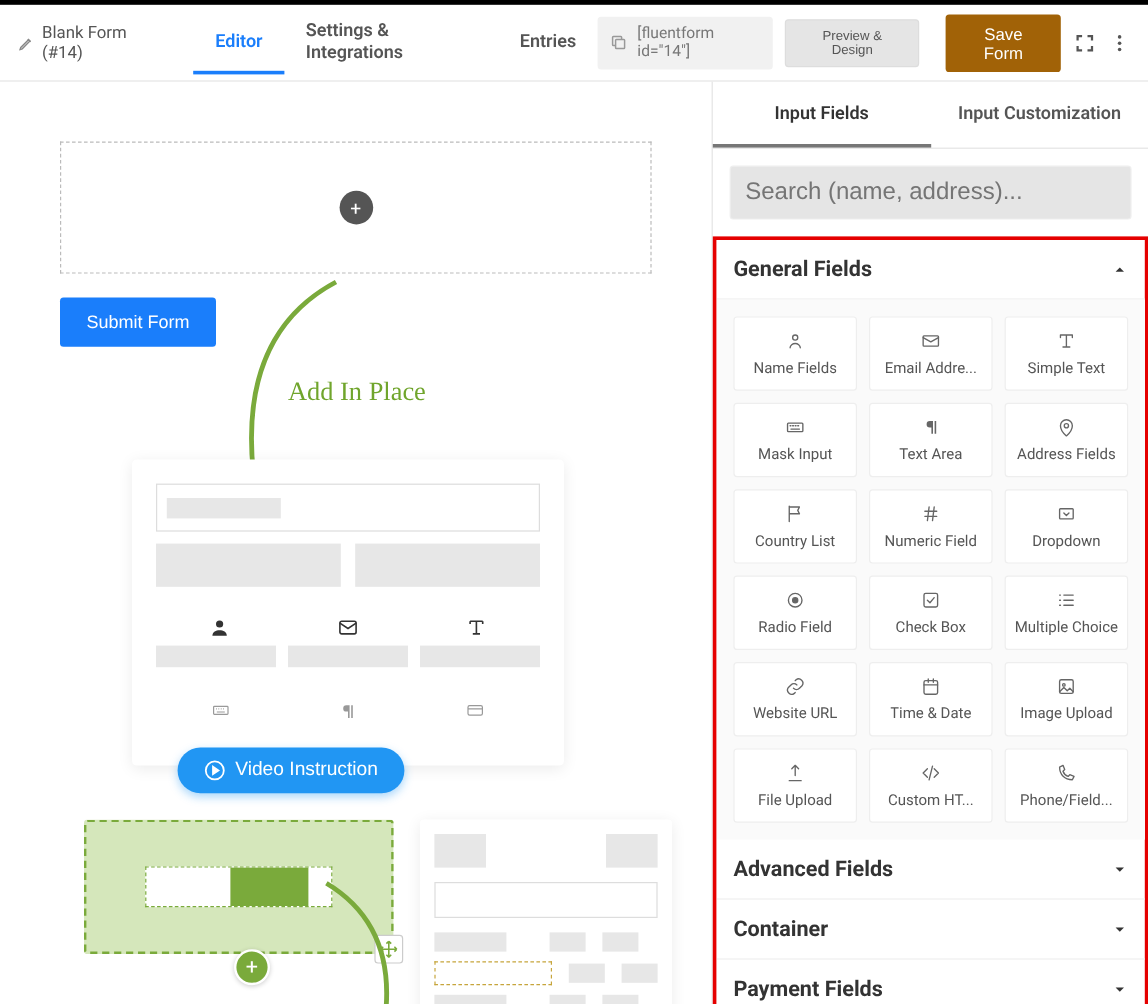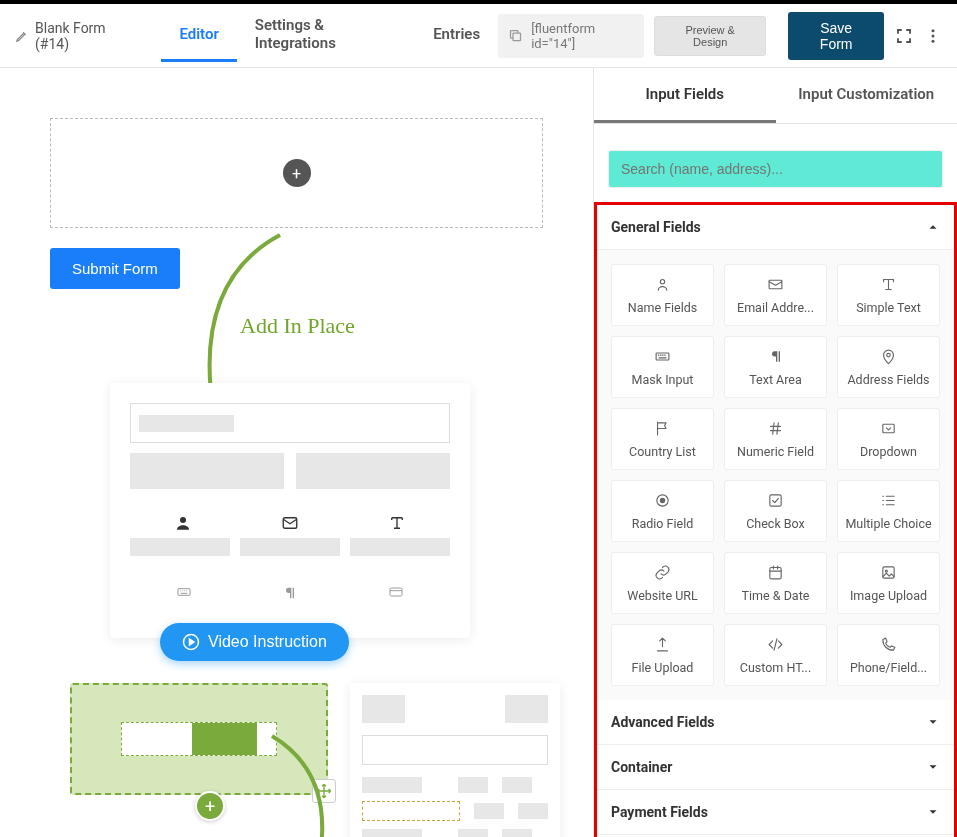--- a/index.html
+++ b/index.html
@@ -9,21 +9,21 @@
 .topbar-left { display: flex; align-items: center; gap: 0; }
 .form-name { display: flex; align-items: center; gap: 6px; font-size: 14px; color: #555; margin-right: 28px; }
 .form-name svg { width: 14px; height: 14px; }
 .tab-item { padding: 0 18px; height: 52px; display: flex; align-items: center; font-size: 15px; font-weight: 600; color: #555; cursor: pointer; border-bottom: 3px solid transparent; }
 .tab-item.active { color: #1a7efb; border-bottom-color: #1a7efb; }
 
 .topbar-right { margin-left: auto; display: flex; align-items: center; gap: 10px; }
 .shortcode-box { background: #f1f1f1; border-radius: 3px; padding: 7px 10px; display: flex; align-items: center; gap: 8px; font-size: 13px; color: #777; }
 .shortcode-box svg { width: 15px; height: 15px; }
 .btn-outline { border: 1px solid #ddd; background: #e5e5e5; padding: 7px 14px; border-radius: 3px; font-size: 11px; color: #555; cursor: pointer; }
-.btn-primary { background: #0c4a6e; color: #fff; border: none; padding: 8px 16px; border-radius: 3px; font-size: 14px; font-weight: 500; cursor: pointer; margin-left: 12px; }
+.btn-primary { background: #a16207; color: #fff; border: none; padding: 8px 16px; border-radius: 3px; font-size: 14px; font-weight: 500; cursor: pointer; margin-left: 12px; }
 .icon-btn { width: 20px; height: 20px; display: flex; align-items: center; justify-content: center; cursor: pointer; color: #555; }
 
 .main { display: flex; height: calc(100% - 56px); }
 .canvas { flex: 1; padding: 50px 50px 0 50px; overflow: hidden; position: relative; }
 
 .dropzone { border: 1px dashed #bbb; height: 110px; display: flex; align-items: center; justify-content: center; margin-bottom: 20px; }
 .add-circle { width: 28px; height: 28px; border-radius: 50%; background: #555; display: flex; align-items: center; justify-content: center; color: #fff; font-size: 16px; cursor: pointer; }
 .submit-btn { background: #1a7efb; color: #fff; border: none; padding: 12px 22px; border-radius: 3px; font-size: 15px; cursor: pointer; }
 
 .arrow1 { position: absolute; top: 155px; left: 180px; pointer-events: none; }
@@ -33,21 +33,21 @@
 .fp-row1 { border: 1px solid #ddd; height: 40px; margin-bottom: 10px; display: flex; align-items: center; padding: 0 8px; gap: 8px; }
 .fp-gray { background: #e7e7e7; height: 17px; }
 .fp-row2 { display: flex; gap: 12px; margin-bottom: 25px; }
 .fp-row2 > div { flex: 1; background: #e7e7e7; height: 36px; }
 .fp-icons { display: flex; justify-content: space-around; margin-bottom: 6px; }
 .fp-icons span { width: 22px; display: flex; justify-content: center; color: #333; }
 .fp-fields { display: flex; justify-content: space-around; gap: 10px; margin-bottom: 28px; }
 .fp-fields > div { flex: 1; background: #e7e7e7; height: 18px; }
 .fp-icons2 { display: flex; justify-content: space-around; color: #999; margin-bottom: 16px; }
 
-.video-btn { position: absolute; top: 555px; left: 160px; background: #2196f3; color: #fff; border: none; border-radius: 22px; padding: 10px 22px; font-size: 16px; display: flex; align-items: center; gap: 8px; box-shadow: 0 3px 8px rgba(33,150,243,0.4); cursor: pointer; }
+.video-btn { position: absolute; top: 555px; left: 148px; background: #2196f3; color: #fff; border: none; border-radius: 22px; padding: 10px 22px; font-size: 16px; display: flex; align-items: center; gap: 8px; box-shadow: 0 3px 8px rgba(33,150,243,0.4); cursor: pointer; }
 
 .drag-illus { position: absolute; top: 615px; left: 70px; width: 500px; }
 .drag-slot { border: 2px dashed #7aaa3b; width: 258px; height: 112px; background: #d5e7bb; border-radius: 3px; display: flex; align-items: center; justify-content: center; position: relative; }
 .drag-card { width: 156px; height: 34px; border: 1px dashed #7aaa3b; background: #fff; display: flex; align-items: center; }
 .drag-card-filled { width: 65px; height: 100%; background: #7aaa3b; }
 .move-handle { position: absolute; bottom: -10px; right: -10px; width: 24px; height: 24px; background: #fff; border: 1px solid #ccc; border-radius: 3px; display: flex; align-items: center; justify-content: center; color: #7aaa3b; }
 .plus-badge { position: absolute; top: 723px; left: 195px; width: 30px; height: 30px; border-radius: 50%; background: #7aaa3b; color: #fff; display: flex; align-items: center; justify-content: center; font-size: 18px; border: 2px solid #fff; box-shadow: 0 1px 4px rgba(0,0,0,0.2); }
 
 .right-preview { position: absolute; top: 615px; left: 350px; width: 210px; background: #fff; box-shadow: 0 2px 12px rgba(0,0,0,0.08); border-radius: 3px; padding: 12px; }
 .right-preview .hdr { display: flex; gap: 100px; margin-bottom: 12px; }
@@ -58,24 +58,24 @@
 .rp-dashed { border: 1px dashed #c6a53c; height: 20px; flex: 1; }
 
 .arrow2 { position: absolute; top: 658px; left: 262px; pointer-events: none; }
 
 
 .sidebar { width: 364px; border-left: 1px solid #e4e4e4; display: flex; flex-direction: column; }
 .side-tabs { display: flex; border-bottom: 1px solid #e4e4e4; }
 .side-tab { flex: 1; padding: 17px 0; text-align: center; font-size: 15px; font-weight: 600; color: #555; cursor: pointer; border-bottom: 3px solid transparent; }
 .side-tab.active { border-bottom-color: #777; color: #333; }
 .search-wrap { padding: 14px; }
-.search-wrap input { width: 100%; border: 1px solid #eee; background: #5eead4; padding: 10px 12px; font-size: 14px; color: #555; border-radius: 3px; margin-top: 12px; }
+.search-wrap input { width: 100%; border: 1px solid #eee; background: #e5e5e5; padding: 10px 12px; font-size: 20px; color: #555; border-radius: 3px; }
 
 .side-body { border: 3px solid #e50000; flex: 1; overflow-y: auto; }
-.accordion-hdr { padding: 14px 14px; display: flex; align-items: center; justify-content: space-between; font-size: 14px; font-weight: 700; border-bottom: 1px solid #eee; cursor: pointer; }
+.accordion-hdr { padding: 14px 14px; display: flex; align-items: center; justify-content: space-between; font-size: 18px; font-weight: 700; border-bottom: 1px solid #eee; cursor: pointer; }
 .field-grid { padding: 14px; display: grid; grid-template-columns: repeat(3, 1fr); gap: 10px; background: #fafafa; }
 .field-card { background: #fff; border: 1px solid #eee; border-radius: 3px; height: 62px; display: flex; flex-direction: column; align-items: center; justify-content: center; gap: 6px; cursor: grab; }
 .field-card .ic { color: #666; height: 18px; display: flex; align-items: center; justify-content: center; }
 .field-card .lbl { font-size: 12.5px; color: #555; text-align: center; white-space: nowrap; overflow: hidden; text-overflow: ellipsis; max-width: 95px; }
 
 svg { display: block; }
 </style>
 </head>
 <body>
 

